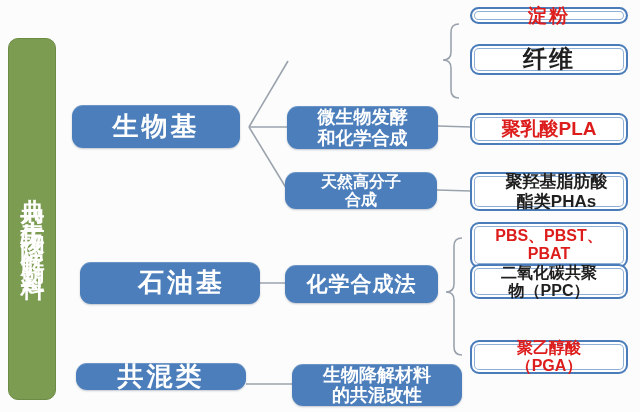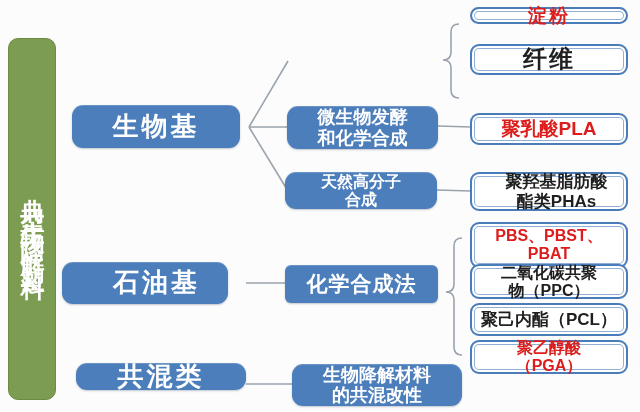--- a/index.html
+++ b/index.html
@@ -35,27 +35,27 @@
   }
   
   .blue{
     background:#4b7ebb;
     color:#fff;
     border-radius:11px;
     box-shadow:0 1px 2px rgba(40,60,90,.28), inset 0 1px 0 rgba(255,255,255,.18);
   }
   .l1{font-size:26px;letter-spacing:3px;}
   .l1-0{left:72px;top:105px;width:168px;height:43px;}
-  .l1-1{left:62px;top:262px;width:166px;height:42px;padding-left:23px;}
+  .l1-1{left:80px;top:262px;width:180px;height:42px;padding-left:23px;}
   .l1-2{left:76px;top:363px;width:170px;height:27px;}
   
   .l2-0{left:287px;top:39px;width:151px;height:45px;font-size:18px;}
   .l2-1{left:287px;top:106px;width:151px;height:43px;font-size:18px;font-family:Liberation Serif, serif;}
   .l2-2{left:285px;top:172px;width:152px;height:37px;font-size:16px;}
-  .l2-3{left:285px;top:265px;width:153px;height:38px;font-size:21px;letter-spacing:1px;border-radius:6px;}
+  .l2-3{left:285px;top:265px;width:153px;height:38px;font-size:21px;letter-spacing:1px;}
   .l2-4{left:292px;top:364px;width:170px;height:42px;font-size:18px;}
   
   .leaf{
     left:470px;width:158px;
     background:#fff;
     border:2px solid #4a7cba;
     border-radius:9px;
     box-shadow:inset 0 0 0 2px #ffffff, inset 0 0 0 3px #8fafd6;
     color:#1f1f1f;
   }
@@ -109,17 +109,16 @@
 
   <div class="node leaf em l3-0">淀粉</div>
   <div class="node leaf l3-1">纤维</div>
   <div class="node leaf em l3-3">聚乳酸PLA</div>
   <div class="node leaf l3-4">聚羟基脂肪酸
 酯类PHAs</div>
   <div class="node leaf em l3-5">PBS、PBST、
 PBAT</div>
   <div class="node leaf l3-6">二氧化碳共聚
 物（PPC）</div>
-  <div class="node leaf l3-7">聚己内酯（PCL）</div>
   <div class="node leaf em l3-8">聚乙醇酸
 （PGA）</div>
 
 </div>
 
 </body></html>

